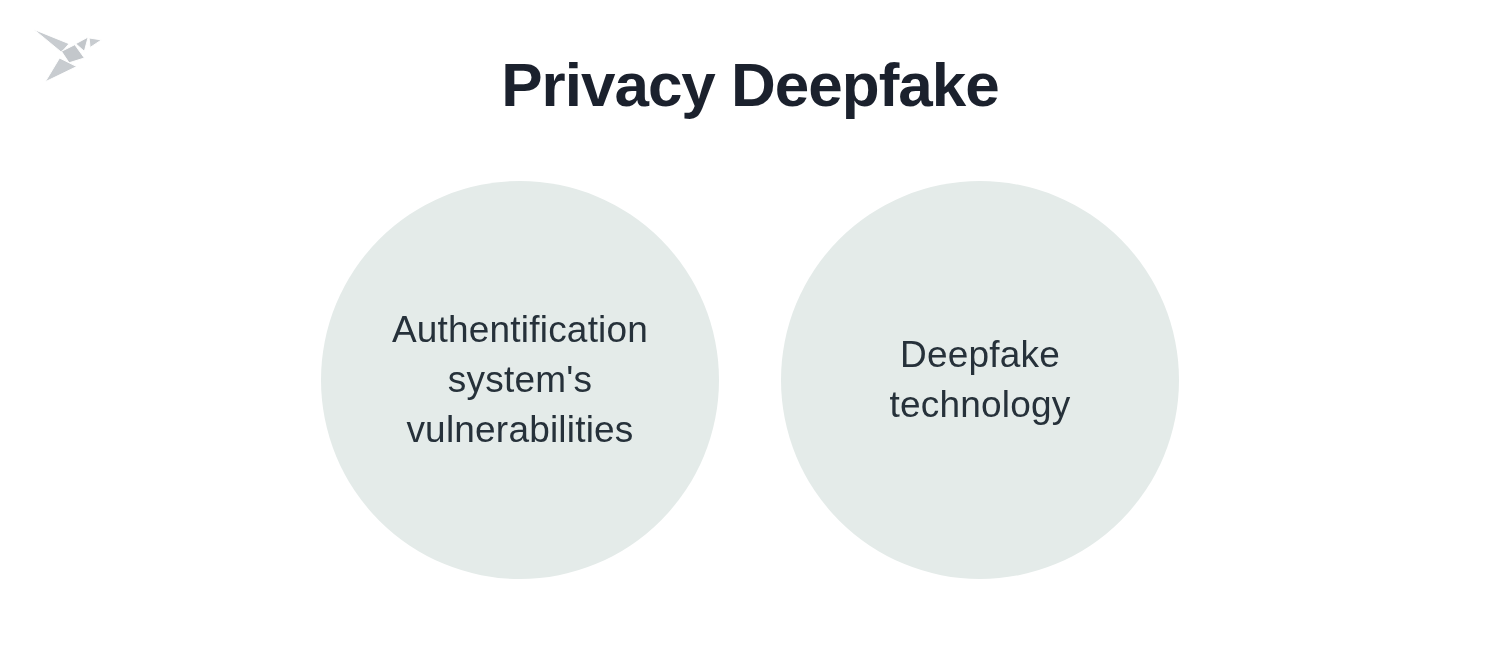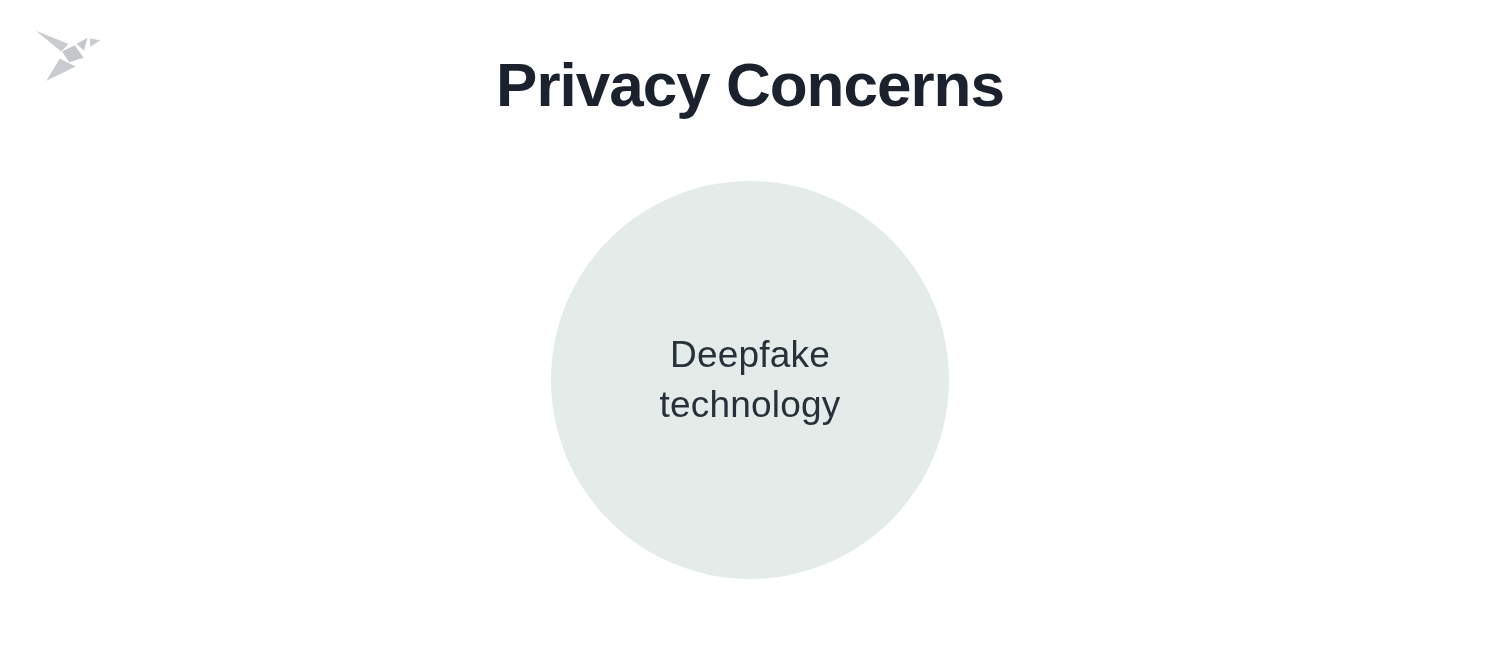--- a/index.html
+++ b/index.html
@@ -87,22 +87,27 @@
       <polygon points="33,26 47,19 57,33 41,38" fill="#c3c7cb" stroke="#ffffff" stroke-width="1" stroke-linejoin="round"></polygon>
 
       <polygon points="31,33 49,42 16,58" fill="#c8ccd0" stroke="#ffffff" stroke-width="1" stroke-linejoin="round"></polygon>
 
       <polygon points="48,18 61,11 57,26" fill="#c3c7cb" stroke="#ffffff" stroke-width="1" stroke-linejoin="round"></polygon>
 
       <polygon points="62,12 75,14 63,22" fill="#c8ccd0" stroke="#ffffff" stroke-width="1" stroke-linejoin="round"></polygon>
     </svg>
   </div>
 
-  <h1 class="title">Privacy Concerns</h1>
+  <h1 class="title">Privacy Deepfake</h1>
 
   <div class="circles">
+    <div class="circle">
+      <span class="circle-label">Authentification
+system's
+vulnerabilities</span>
+    </div>
     <div class="circle">
       <span class="circle-label">Deepfake
 technology</span>
     </div>
   </div>
 
 </div>
 
 </body></html>

